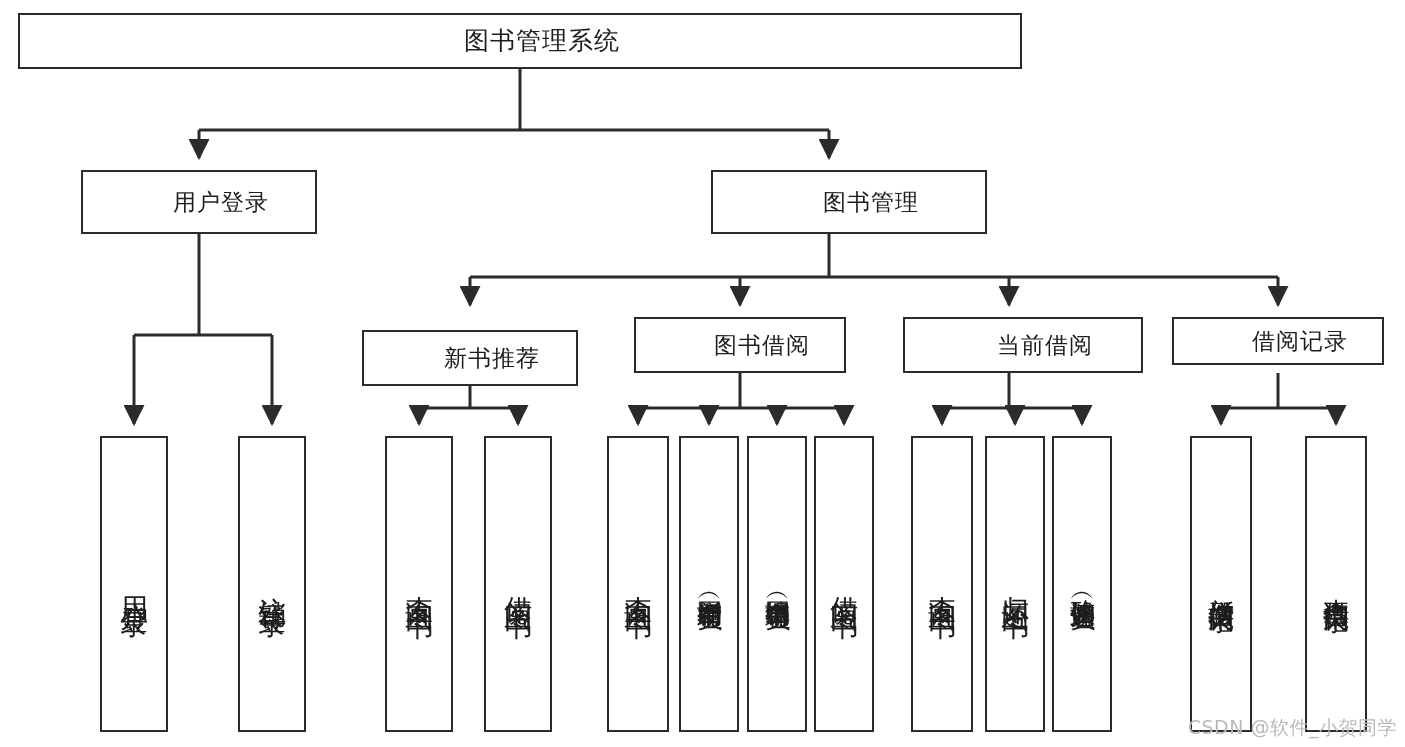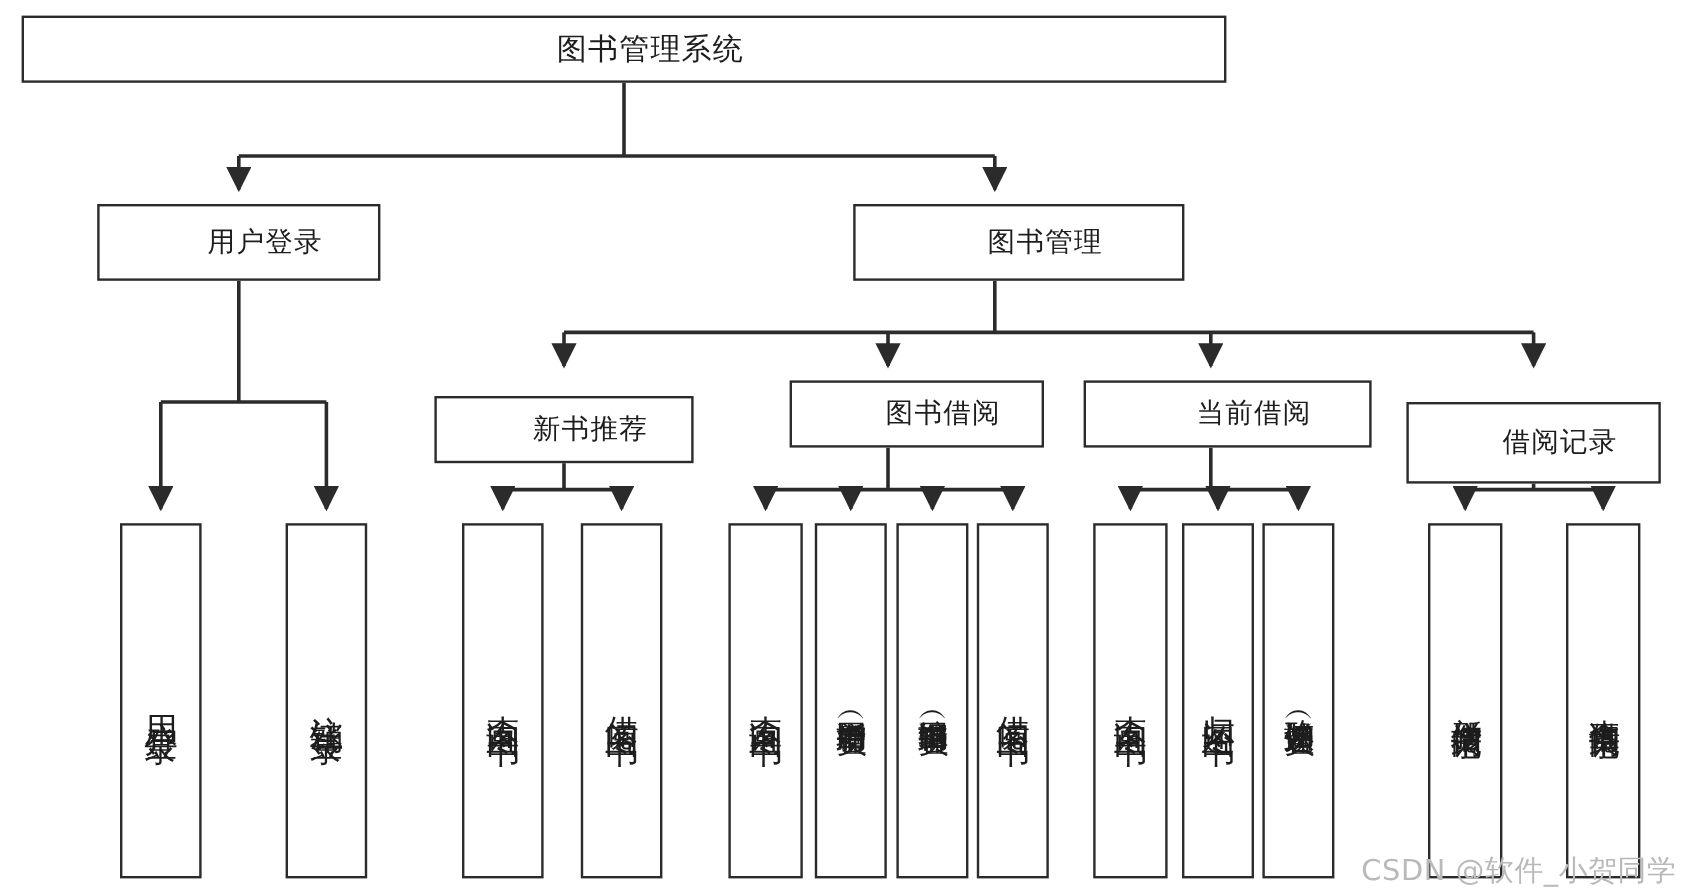--- a/index.html
+++ b/index.html
@@ -57,21 +57,21 @@
     max-height: 100%;
   }
   .htext {
     white-space: nowrap;
     letter-spacing: 1px;
   }
   #watermark {
     position: absolute;
     right: 8px;
     bottom: 6px;
-    font-size: 24px;
+    font-size: 19px;
     color: #b9b9b9;
     letter-spacing: 0.5px;
     white-space: nowrap;
     font-family: "DejaVu Sans", "Liberation Sans", sans-serif;
   }
 </style>
 </head>
 <body>
 
 <div id="canvas">
@@ -132,27 +132,27 @@
 
   <div class="node branch" id="node-branch-0" style="left: 81px; top: 170px; width: 236px; height: 64px;">
     <span class="htext">用户登录</span>
   </div>
   <div class="node branch" id="node-branch-1" style="left: 711px; top: 170px; width: 276px; height: 64px;">
     <span class="htext">图书管理</span>
   </div>
   <div class="node branch" id="node-branch-2" style="left: 362px; top: 330px; width: 216px; height: 56px;">
     <span class="htext">新书推荐</span>
   </div>
-  <div class="node branch" id="node-branch-3" style="left: 634px; top: 317px; width: 212px; height: 56px; margin-left: 24px;">
+  <div class="node branch" id="node-branch-3" style="left: 634px; top: 317px; width: 212px; height: 56px;">
     <span class="htext">图书借阅</span>
   </div>
   <div class="node branch" id="node-branch-4" style="left: 903px; top: 317px; width: 240px; height: 56px;">
     <span class="htext">当前借阅</span>
   </div>
-  <div class="node branch" id="node-branch-5" style="left: 1172px; top: 317px; width: 212px; height: 68px; margin-top: 18px;">
+  <div class="node branch" id="node-branch-5" style="left: 1172px; top: 317px; width: 212px; height: 48px;">
     <span class="htext">借阅记录</span>
   </div>
 
   <div class="node leaf" id="node-leaf-0" style="left: 100px; top: 436px; width: 68px; height: 296px;">
     <span class="vtext" style="font-size: 28px; letter-spacing: 5px;">用户登录</span>
   </div>
   <div class="node leaf" id="node-leaf-1" style="left: 238px; top: 436px; width: 68px; height: 296px;">
     <span class="vtext" style="font-size: 28px; letter-spacing: 5px;">注销登录</span>
   </div>
   <div class="node leaf" id="node-leaf-2" style="left: 385px; top: 436px; width: 68px; height: 296px;">

